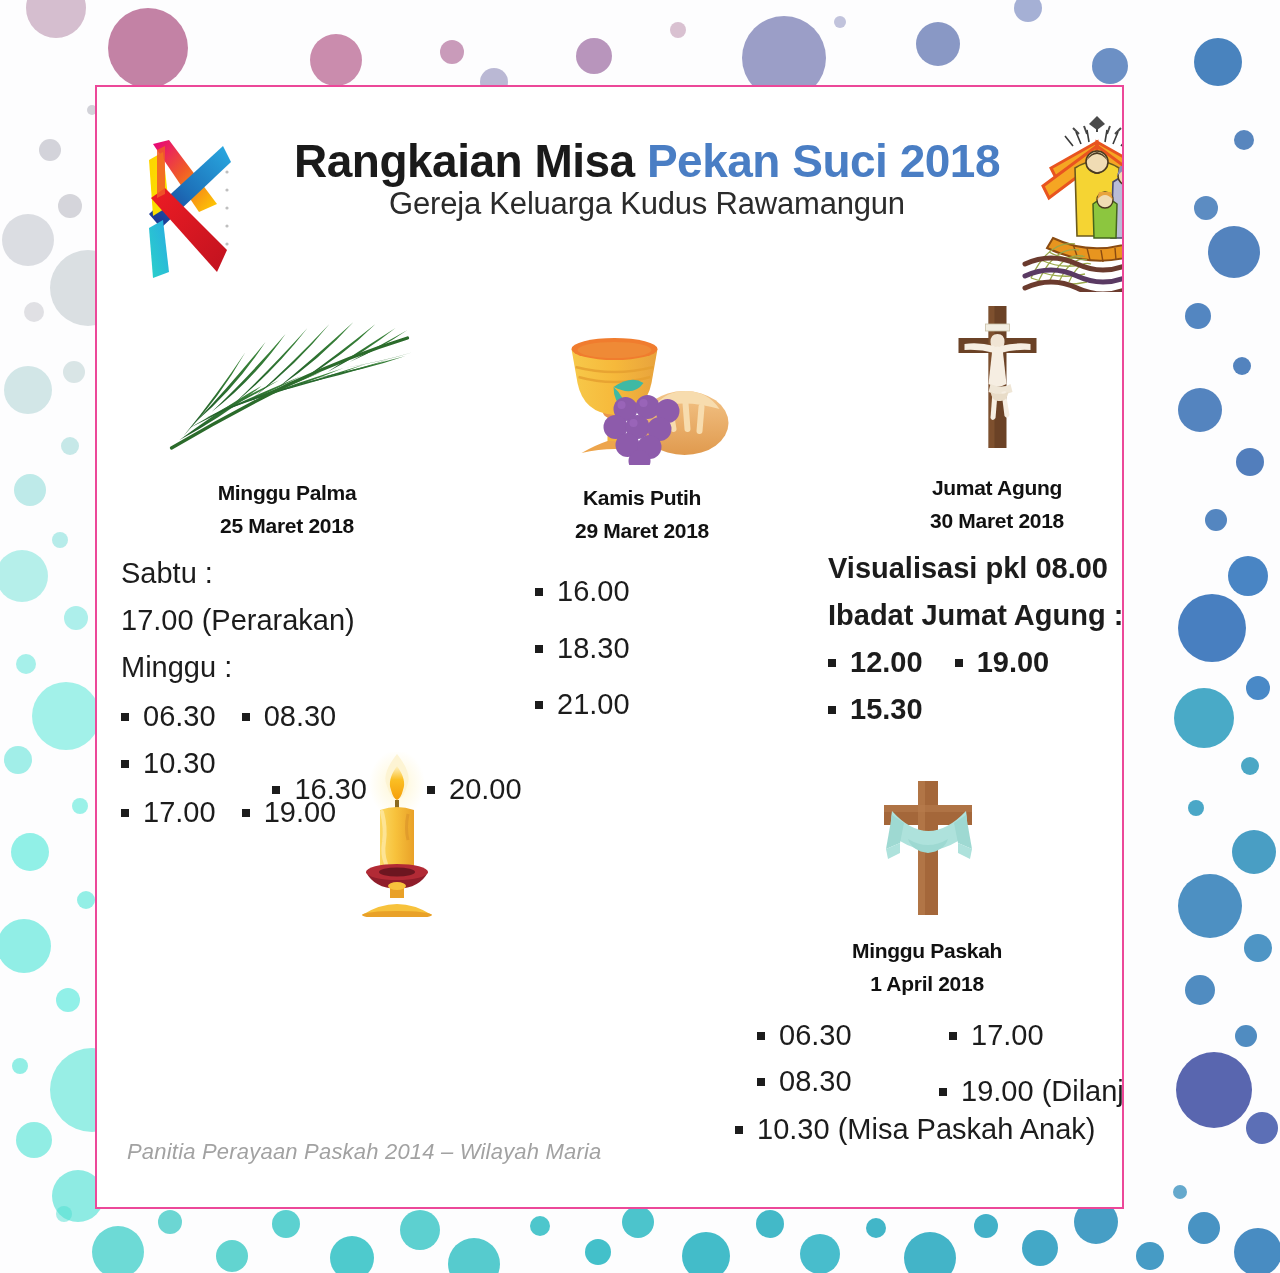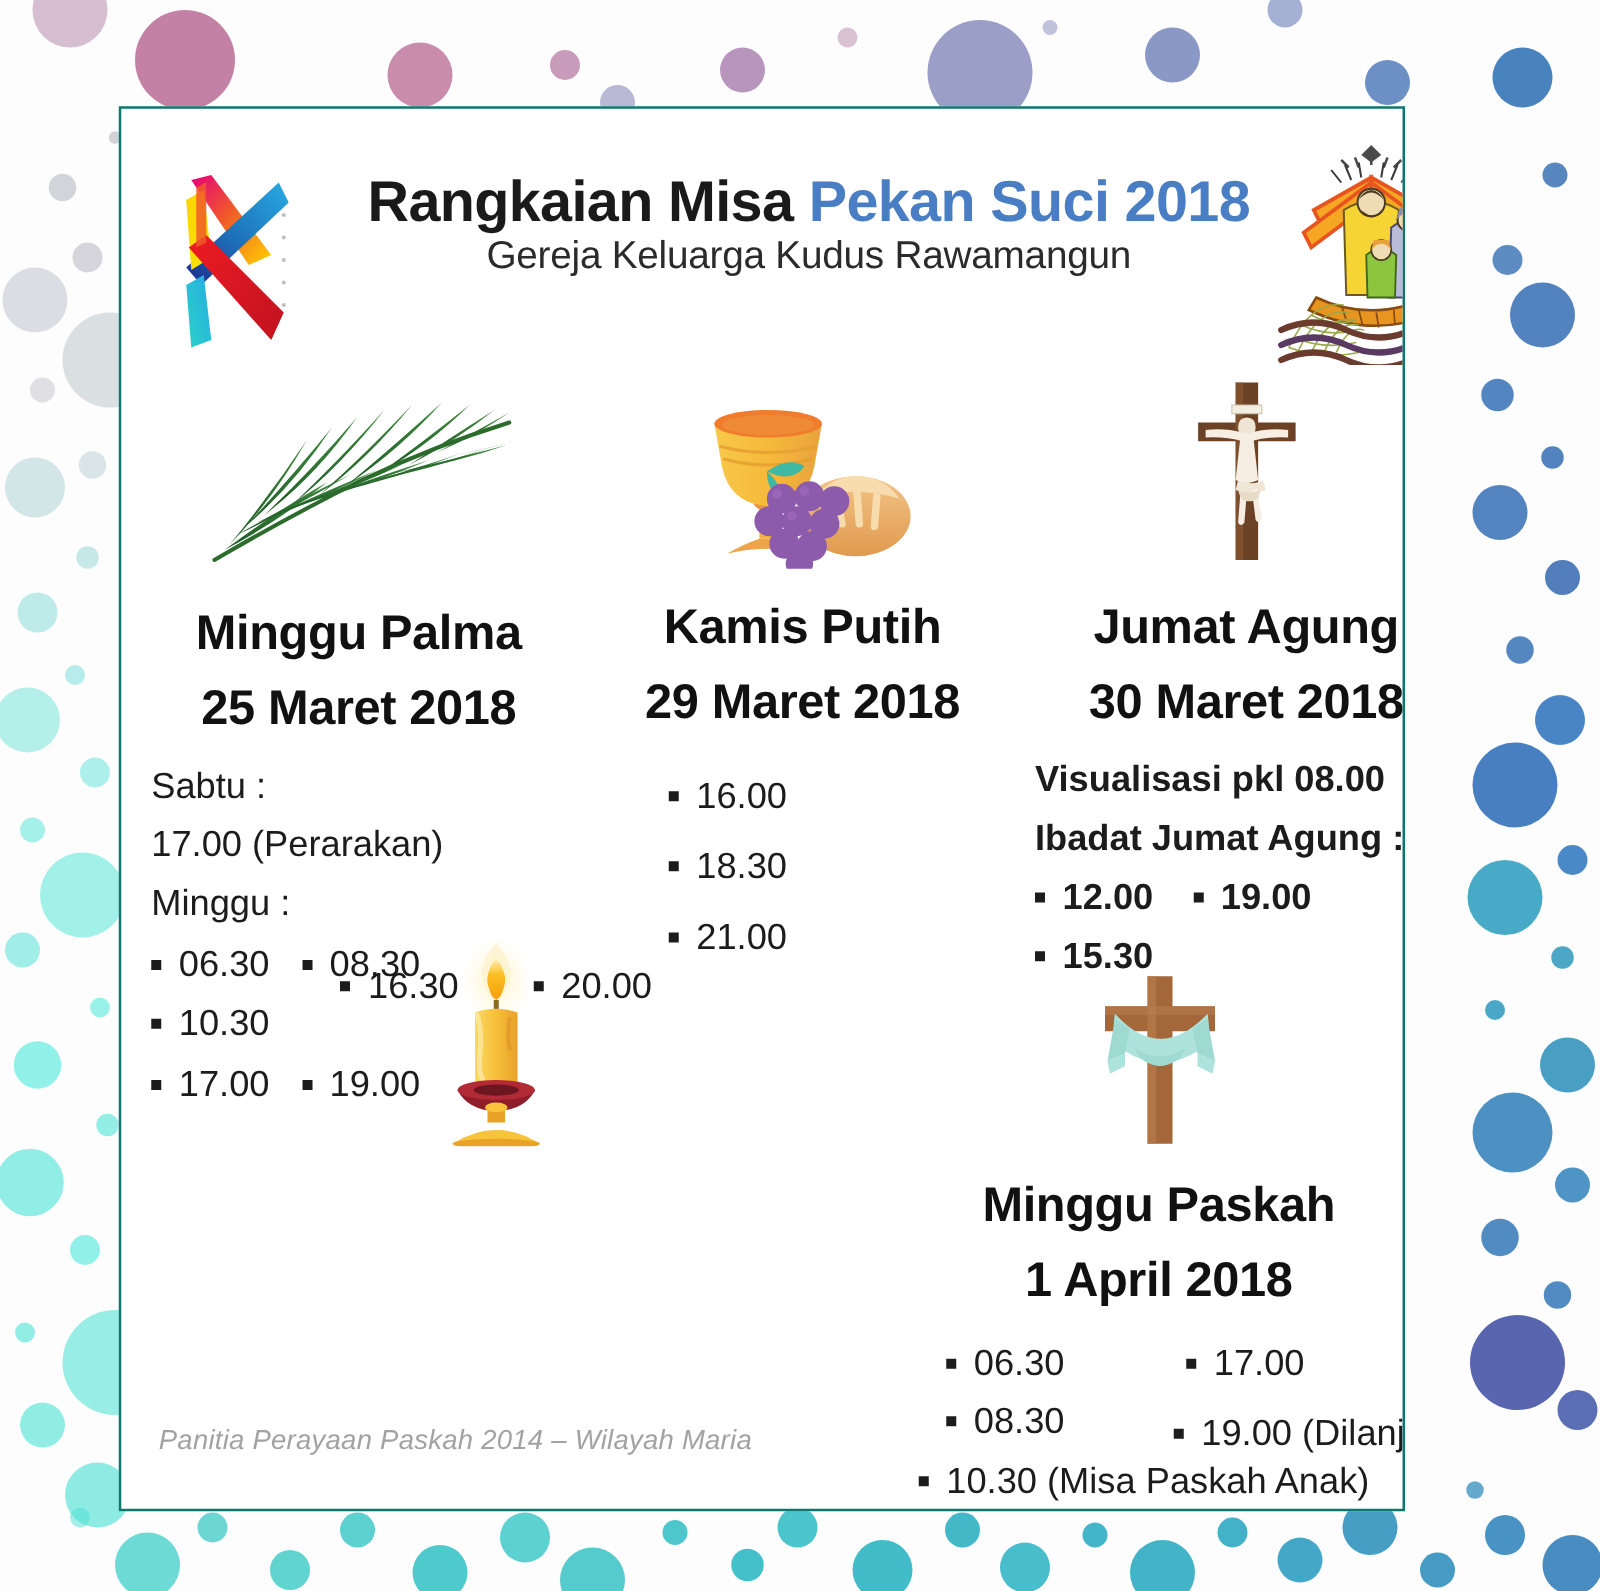--- a/index.html
+++ b/index.html
@@ -29,21 +29,21 @@
   }
 
   
   #panel {
     position: absolute;
     left: 95px;
     top: 85px;
     width: 1029px;
     height: 1124px;
     background: #ffffff;
-    border: 2px solid #0f766e;
+    border: 2px solid #ec4899;
     box-sizing: border-box;
     overflow: hidden;
     z-index: 5;
   }
 
   
   #header {
     position: absolute;
     left: 0; top: 0;
     width: 1100px;
@@ -92,21 +92,21 @@
   }
   .ev-icon {
     position: absolute;
     left: 50%;
     transform: translateX(-50%);
   }
   .ev-head {
     text-align: center;
     font-weight: bold;
     color: #111111;
-    font-size: 39px;
+    font-size: 21px;
     line-height: 1.55;
     letter-spacing: -0.3px;
   }
   .ev-head .d2 { display: block; }
   .ev-body {
     margin-top: 8px;
     font-size: 29px;
     color: #1c1c1c;
     line-height: 1.62;
     font-weight: 400;
@@ -128,21 +128,21 @@
 
   
   #ev-palma { left: 10px; top: 215px; width: 360px; }
   #ev-palma .ev-icon { top: 0px; width: 275px; height: 160px; }
   #ev-palma .ev-head { margin-top: 175px; }
   #ev-palma .ev-body { padding-left: 14px; }
   #ev-palma .row-times { margin-top: 2px; }
   #ev-palma .row-times .bul { margin-right: 18px; }
 
   
-  #ev-kamis { left: 390px; top: 218px; width: 310px; }
+  #ev-kamis { left: 390px; top: 228px; width: 310px; }
   #ev-kamis .ev-icon { top: 0px; width: 185px; height: 150px; }
   #ev-kamis .ev-head { margin-top: 167px; }
   #ev-kamis .ev-body { padding-left: 48px; margin-top: 16px; line-height: 1.95; }
 
   
   #ev-jumat { left: 715px; top: 213px; width: 370px; }
   #ev-jumat .ev-icon { top: 0px; width: 105px; height: 150px; }
   #ev-jumat .ev-head { margin-top: 172px; }
   #ev-jumat .ev-body { padding-left: 16px; font-weight: bold; }
   #ev-jumat .row-times .bul { margin-right: 24px; }

